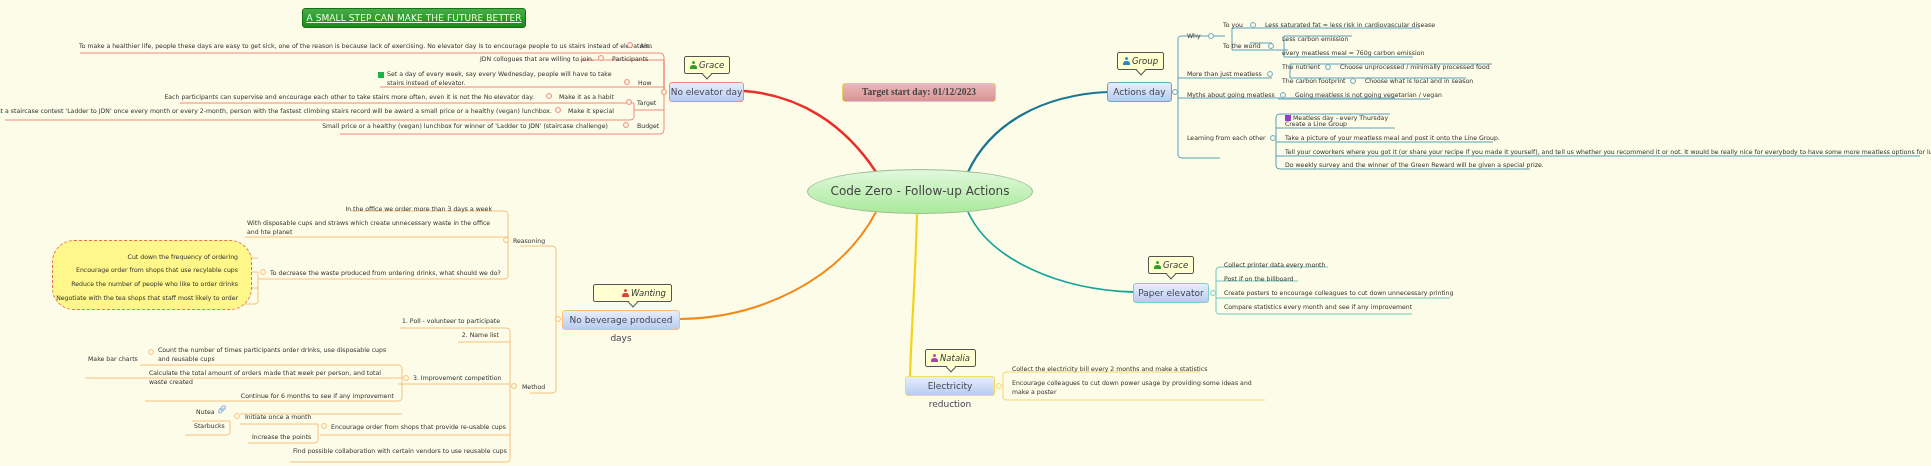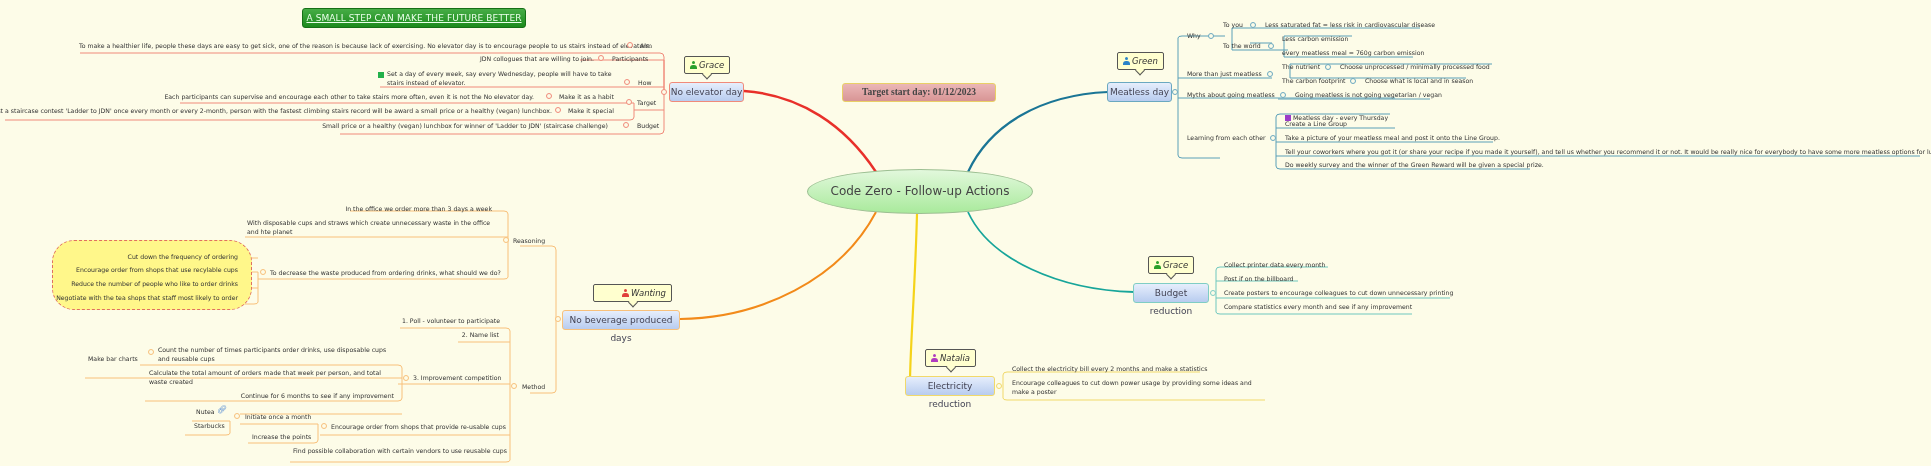--- a/index.html
+++ b/index.html
@@ -149,23 +149,23 @@
 <div class="t" style="left:568px;top:106px;">Make it special</div>
 
 <div class="cir" style="left:626px;top:99px;border-color:#f08a7a"></div>
 <div class="t" style="left:637px;top:98px;">Target</div>
 
 <div class="t r" style="right:1323px;top:121px;">Small price or a healthy (vegan) lunchbox for winner of 'Ladder to JDN' (staircase challenge)</div>
 <div class="cir" style="left:623px;top:122px;border-color:#f08a7a"></div>
 <div class="t" style="left:637px;top:121px;">Budget</div>
 
 <div class="callout" style="left:1117px;top:52px;">
-  <span class="person" style="color:#2a84c8"></span><span>Green</span>
-</div>
-<div class="topic" style="left:1107px;top:82px;width:65px;border:1px solid #6aa8c0;">Meatless day</div>
+  <span class="person" style="color:#2a84c8"></span><span>Group</span>
+</div>
+<div class="topic" style="left:1107px;top:82px;width:65px;border:1px solid #6aa8c0;">Actions day</div>
 <div class="cir" style="left:1172px;top:89px;border-color:#6aa8c0"></div>
 
 <div class="t" style="left:1187px;top:31px;">Why</div>
 <div class="cir" style="left:1208px;top:33px;border-color:#6aa8c0"></div>
 <div class="t" style="left:1223px;top:20px;">To you</div>
 <div class="cir" style="left:1250px;top:22px;border-color:#6aa8c0"></div>
 <div class="t" style="left:1265px;top:20px;">Less saturated fat = less risk in cardiovascular disease</div>
 <div class="t" style="left:1223px;top:41px;">To the world</div>
 <div class="cir" style="left:1268px;top:43px;border-color:#6aa8c0"></div>
 <div class="t" style="left:1282px;top:34px;">Less carbon emission</div>
@@ -190,21 +190,21 @@
   <span class="flag" style="background:#9b3cc8;"></span><span class="t" style="position:static;">Meatless day - every Thursday</span>
 </div>
 <div class="t" style="left:1285px;top:119px;">Create a Line Group</div>
 <div class="t" style="left:1285px;top:133px;">Take a picture of your meatless meal and post it onto the Line Group.</div>
 <div class="t" style="left:1285px;top:147px;">Tell your coworkers where you got it (or share your recipe if you made it yourself), and tell us whether you recommend it or not. It would be really nice for everybody to have some more meatless options for lunch.</div>
 <div class="t" style="left:1285px;top:160px;">Do weekly survey and the winner of the Green Reward will be given a special prize.</div>
 
 <div class="callout" style="left:1148px;top:256px;">
   <span class="person" style="color:#2aa02a"></span><span>Grace</span>
 </div>
-<div class="topic" style="left:1133px;top:283px;width:76px;border:1px solid #7fcdc4;">Budget reduction</div>
+<div class="topic" style="left:1133px;top:283px;width:76px;border:1px solid #7fcdc4;">Paper elevator</div>
 <div class="cir" style="left:1210px;top:290px;border-color:#7fcdc4"></div>
 <div class="t" style="left:1224px;top:260px;">Collect printer data every month</div>
 <div class="t" style="left:1224px;top:274px;">Post if on the billboard</div>
 <div class="t" style="left:1224px;top:288px;">Create posters to encourage colleagues to cut down unnecessary printing</div>
 <div class="t" style="left:1224px;top:302px;">Compare statistics every month and see if any improvement</div>
 
 <div class="callout" style="left:925px;top:349px;">
   <span class="person" style="color:#b03cc0"></span><span>Natalia</span>
 </div>
 <div class="topic" style="left:905px;top:376px;width:90px;border:1px solid #f1d96a;text-align:center;">Electricity reduction</div>

